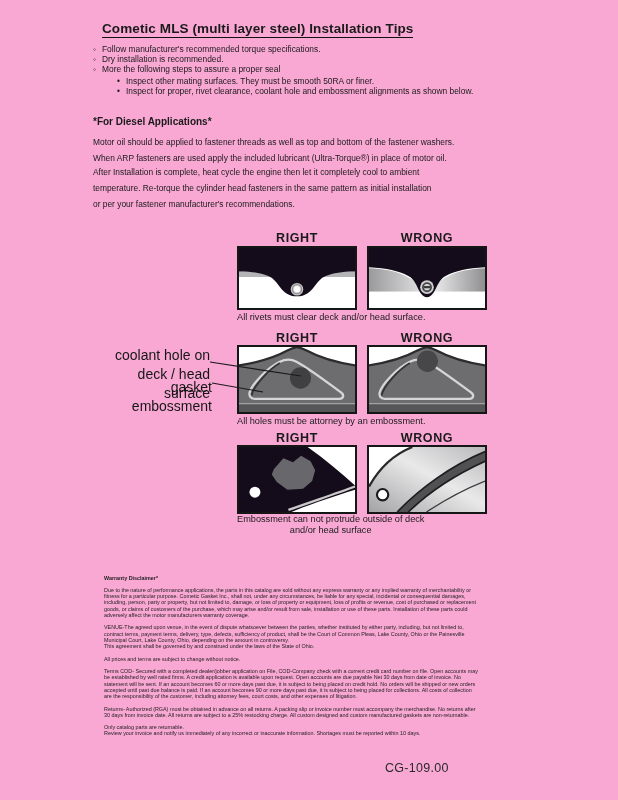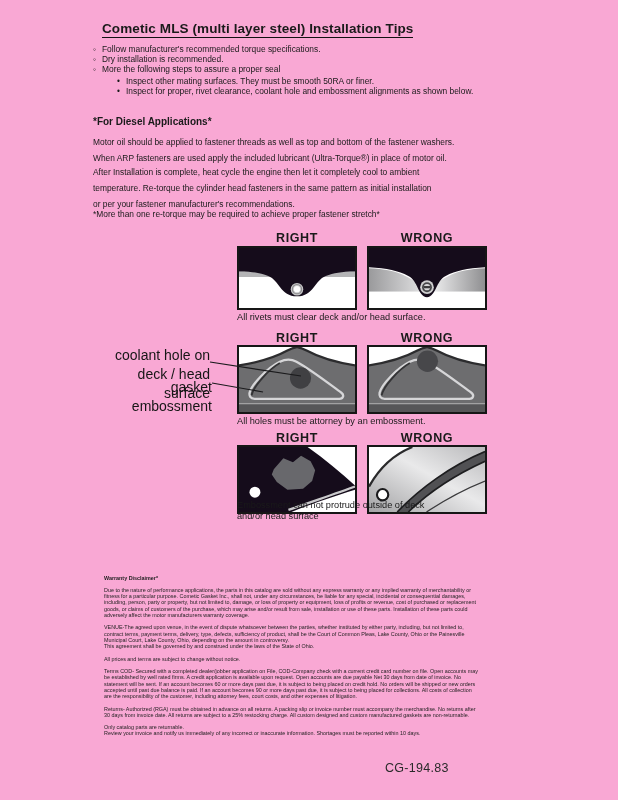--- a/index.html
+++ b/index.html
@@ -65,21 +65,20 @@
       <div class="trow sub">
         <span class="tg">•</span>
         <span>Inspect for proper, rivet clearance, coolant hole and embossment alignments as shown below.</span>
       </div>
     </div>
   </div>
 
   <div class="diesel-heading">*For Diesel Applications*</div>
   <div class="bodypara p1">Motor oil should be applied to fastener threads as well as top and bottom of the fastener washers.<br>When ARP fasteners are used apply the included lubricant (Ultra-Torque®) in place of motor oil.</div>
   <div class="bodypara p2">After Installation is complete, heat cycle the engine then let it completely cool to ambient<br>temperature. Re-torque the cylinder head fasteners in the same pattern as initial installation<br>or per your fastener manufacturer's recommendations.</div>
-  <div class="bodypara p3">*More than one re-torque may be required to achieve proper fastener stretch*</div>
 
   <div class="dg-header" style="left:237px; top:231px;">RIGHT</div>
   <div class="dg-header" style="left:367px; top:231px;">WRONG</div>
 
   <div class="dbox" style="left:237px; top:246px;">
     <svg viewBox="0 0 115 59" preserveAspectRatio="none">
       <rect x="0" y="0" width="115" height="59" fill="#ffffff"></rect>
       <rect x="0" y="23" width="115" height="5.5" fill="#b4b4b6"></rect>
       <path d="M0,0 H115 V23 C101,23 94,24.5 86,27.5 C75,31.5 74,47.5 57.5,47.5 C41,47.5 40,31.5 29,27.5 C21,24.5 14,23 0,23 Z" fill="#150c1b"></path>
       <circle cx="57.5" cy="40.5" r="6.2" fill="#c7c7c8"></circle>
@@ -174,27 +173,27 @@
       <path d="M43,0 H115 V64 H0 V39 C9.5,22 24,7.5 43,0 Z" fill="url(#g3)"></path>
       <path d="M43,0 C24,7.5 9.5,22 0,39" fill="none" stroke="#2a2a2c" stroke-width="2.2"></path>
       <path d="M115,4.5 L115,14 C84,28 57,46.5 39,64 L28,64 C50,41 81,18.5 115,4.5 Z" fill="#515154"></path>
       <path d="M115,4.5 C81,18.5 50,41 28,64" fill="none" stroke="#1e1e20" stroke-width="1.7"></path>
       <path d="M115,14 C84,28 57,46.5 39,64" fill="none" stroke="#1e1e20" stroke-width="1.7"></path>
       <path d="M57,64 C76,51.5 96,41 115,33.5" fill="none" stroke="#3a3a3c" stroke-width="1.3"></path>
       <circle cx="13.5" cy="47" r="5.6" fill="#ffffff" stroke="#1a1a1c" stroke-width="2.1"></circle>
     </svg>
   </div>
 
-  <div class="caption" style="top:500px;">Embossment can not protrude outside of deck<br>and/or head surface</div>
+  <div class="caption" style="top:514px;text-align:center;">Embossment can not protrude outside of deck<br>and/or head surface</div>
 
   <div class="legal">
     <div class="lg-head">Warranty Disclaimer*</div>
     <div class="lp">Due to the nature of performance applications, the parts in this catalog are sold without any express warranty or any implied warranty of merchantability or<br>fitness for a particular purpose.  Cometic Gasket Inc., shall not, under any circumstances, be liable for any special, incidental or consequential damages,<br>including, person, party or property, but not limited to, damage, or loss of property or equipment, loss of profits or revenue, cost of purchased or replacement<br>goods, or claims of customers of the purchase, which may arise and/or result from sale, installation or use of these parts.  Installation of these parts could<br>adversely affect the motor manufacturers warranty coverage.</div>
     <div class="lp">VENUE-The agreed upon venue, in the event of dispute whatsoever between the parties, whether instituted by either party, including, but not limited to,<br>contract terms, payment terms, delivery, type, defects, sufficiency of product, shall be the Court of Common Pleas, Lake County, Ohio or the Painesville<br>Municipal Court, Lake County, Ohio, depending on the amount in controversy.<br>This agreement shall be governed by and construed under the laws of the State of Ohio.</div>
     <div class="lp">All prices and terms are subject to change without notice.</div>
     <div class="lp">Terms COD- Secured with a completed dealer/jobber application on File, COD-Company check with a current credit card number on file.  Open accounts may<br>be established by well rated firms.  A credit application is available upon request.  Open accounts are due payable Net 30 days from date of invoice.  No<br>statement will be sent.  If an account becomes 60 or more days past due, it is subject to being placed on credit hold.  No orders will be shipped or new orders<br>accepted until past due balance is paid.  If an account becomes 90 or more days past due, it is subject to being placed for collections.  All costs of collection<br>are the responsibility of the customer, including attorney fees, court costs, and other expenses of litigation.</div>
     <div class="lp">Returns- Authorized (RGA) must be obtained in advance on all returns.  A packing slip or invoice number must accompany the merchandise.  No returns after<br>30 days from invoice date.  All returns are subject to a 25% restocking charge.  All custom designed and custom manufactured gaskets are non-returnable.</div>
     <div class="lp">Only catalog parts are returnable.<br>Review your invoice and notify us immediately of any incorrect or inaccurate information.  Shortages must be reported within 10 days.</div>
   </div>
 
-  <div class="footer-code">CG-194.83</div>
+  <div class="footer-code">CG-109.00</div>
 
 </div>
 
 </body></html>

